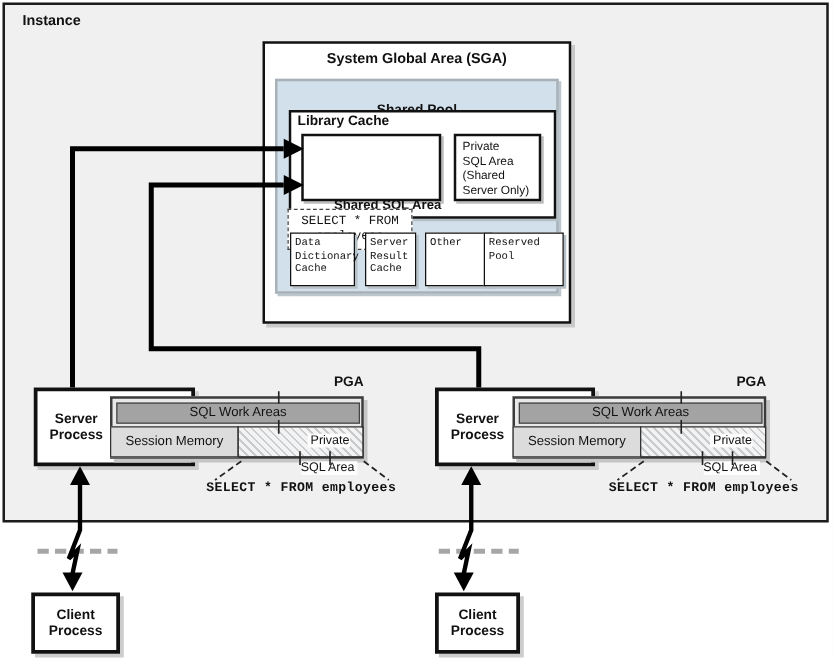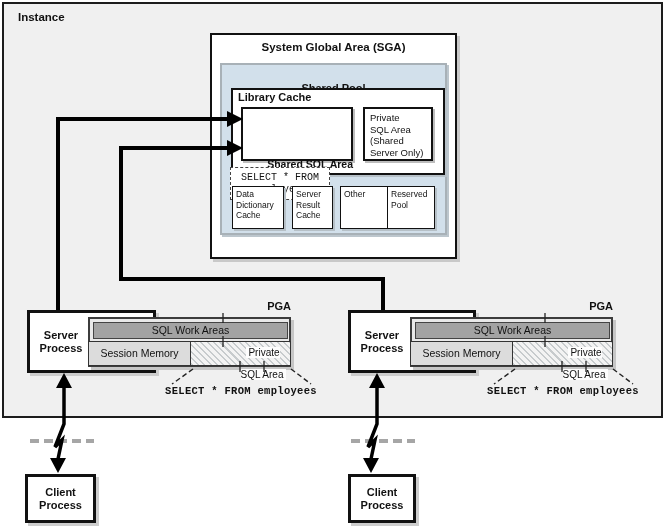--- a/index.html
+++ b/index.html
@@ -19,25 +19,25 @@
   .shared-pool{left:220px;top:63px;width:227px;height:172px;background:#d2e0eb;border:2px solid #a8b1b7;box-shadow:2px 2px 0 #bcc6cd;}
   .shared-pool-title{left:220px;top:82px;width:227px;text-align:center;font-weight:bold;font-size:11px;}
   .library-cache{left:231px;top:88px;width:214px;height:87px;background:#fff;border:2px solid #111;box-shadow:2px 2px 0 #b6c0c7;}
   .library-cache-title{left:238px;top:91px;font-weight:bold;font-size:11px;}
   .shared-sql{left:241px;top:107px;width:112px;height:54px;background:#fff;border:2px solid #111;box-shadow:2px 2px 0 #bdbdbd;}
   .shared-sql-title{left:241px;top:110px;width:112px;text-align:right;font-weight:bold;font-size:10.5px;margin-top:48px;}
   .sql-dashed{left:230px;top:124px;width:100px;height:33px;border:1.5px dashed #444;background:#fff;
     font-size:10px;font-weight:normal;text-align:center;line-height:12px;padding-top:4px;margin-top:43px;}
   .private-sql-shared{left:363px;top:107px;width:70px;height:54px;background:#fff;border:2px solid #111;
     font-size:9.5px;line-height:11.5px;padding:3px 0 0 5px;box-shadow:2px 2px 0 #bdbdbd;}
-  .sp-box{background:#fff;border:1.5px solid #111;font-size:8.5px;line-height:10.5px;padding:2px 0 0 3px;box-shadow:2px 2px 0 #b6c0c7;}
+  .sp-box{background:#fff;border:1.5px solid #111;font-size:8.5px;line-height:10.5px;padding:2px 0 0 3px;box-shadow:2px 2px 0 #b6c0c7;font-family:Liberation Mono, monospace;}
   .sp-box1{left:232px;top:186px;width:52px;height:43px;}
   .sp-box2{left:292px;top:186px;width:41px;height:43px;}
   .sp-box3{left:340px;top:186px;width:54px;height:43px;}
-  .sp-box4{left:387px;top:186px;width:48px;height:43px;}
+  .sp-box4{left:387px;top:186px;width:64px;height:43px;}
 
   
   .proc{background:#fff;border:3px solid #111;box-shadow:3px 3px 0 #cdcdcd;display:flex;align-items:center;justify-content:center;
     font-weight:bold;font-size:11px;line-height:13px;text-align:center;}
   .server1{left:27px;top:310px;width:129px;height:63px;z-index:1;}
   .server2{left:348px;top:310px;width:128px;height:63px;z-index:1;}
   .server-label{position:absolute;left:0;top:0;width:62px;height:100%;display:flex;align-items:center;justify-content:center;}
   .client1{left:25px;top:474px;width:71px;height:49px;}
   .client2{left:348px;top:474px;width:68px;height:49px;}
 

